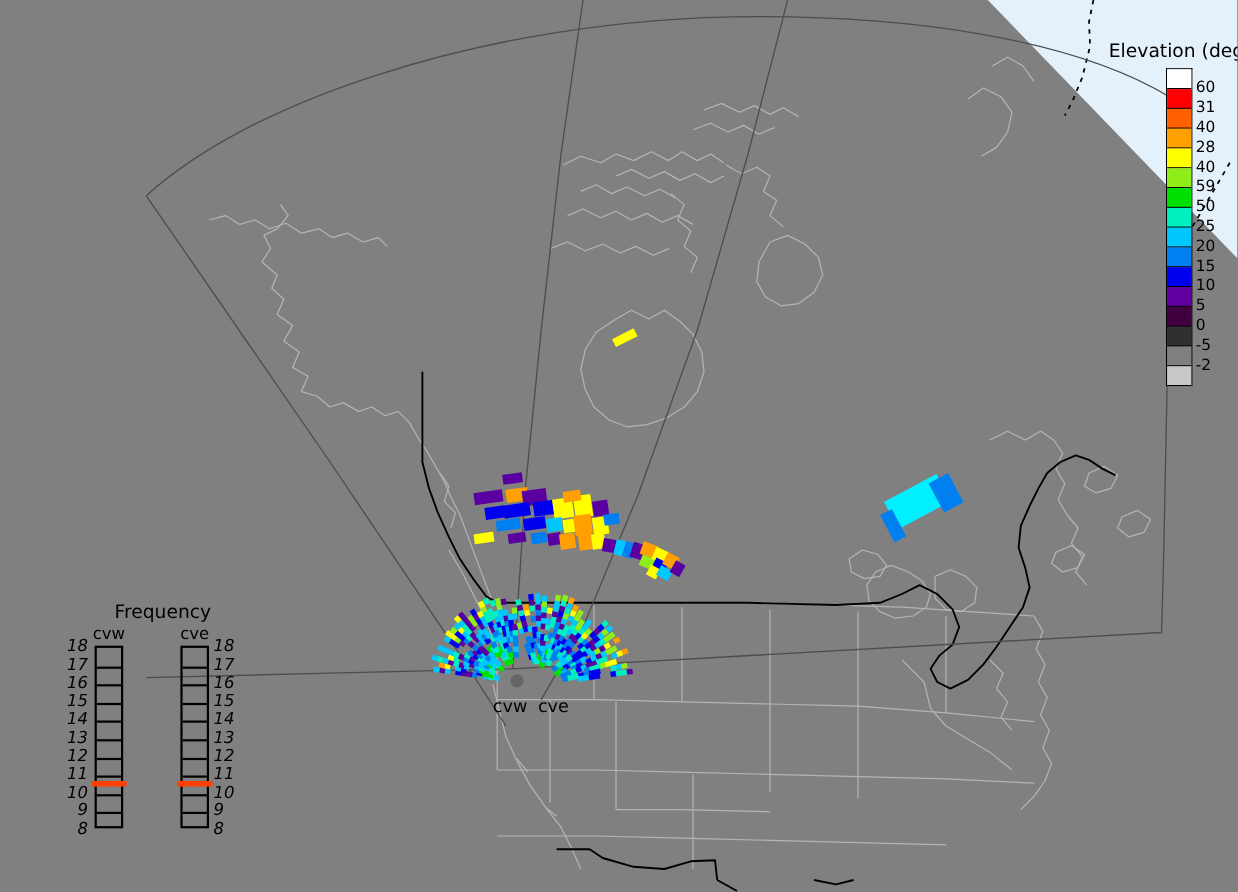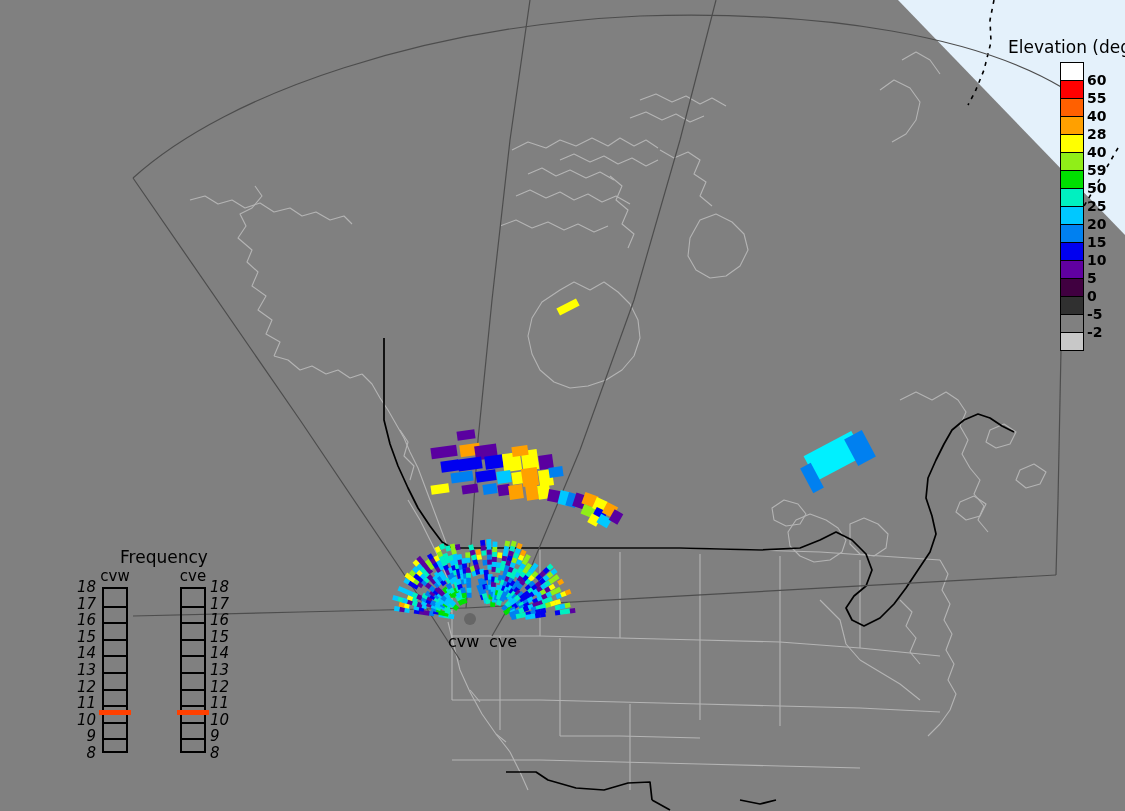--- a/index.html
+++ b/index.html
@@ -19,24 +19,24 @@
 
   
   #elev{position:absolute;left:1008px;top:38px;}
   #elev .title{color:#000;font-size:17px;line-height:18px;white-space:nowrap;
                font-family:"DejaVu Sans",sans-serif;}
   #elev .barwrap{position:relative;margin-top:6px;margin-left:52px;}
   #elev .bar{width:22px;border:1px solid #000;border-bottom:none;}
   #elev .cell{width:22px;height:18px;border-bottom:1px solid #000;box-sizing:border-box;}
   #elev .labels{position:absolute;left:27px;top:0;}
   #elev .lab{height:18px;line-height:18px;font-size:14px;color:#000;
-             transform:translateY(9px);white-space:nowrap;font-weight:bold;}
+             transform:translateY(9px);white-space:nowrap;}
 
   
-  #freq{position:absolute;left:84px;top:548px;width:160px;}
+  #freq{position:absolute;left:68px;top:548px;width:160px;}
   #freq .ftitle{text-align:center;color:#000;font-size:17px;line-height:19px;}
   #freq .cols{position:relative;height:200px;margin-top:1px;}
   #freq .col{position:absolute;top:0;width:70px;}
   #freq .colname{text-align:center;color:#000;font-size:15px;line-height:17px;}
   #freq .boxwrap{position:relative;margin-top:2px;height:166px;}
   #freq .box{position:absolute;top:0;width:26px;height:166px;border:2px solid #000;
              box-sizing:border-box;background:transparent;}
   #freq .seg{position:absolute;left:0;right:0;border-bottom:2px solid #000;box-sizing:border-box;}
   #freq .marker{position:absolute;height:5px;background:#ff4000;}
   #freq .tick{position:absolute;font-size:15px;line-height:15px;color:#000;font-style:italic;}
@@ -625,21 +625,21 @@
           <div class="cell" style="background: rgb(0, 128, 240);"></div>
           <div class="cell" style="background: rgb(0, 0, 240);"></div>
           <div class="cell" style="background: rgb(96, 0, 160);"></div>
           <div class="cell" style="background: rgb(64, 0, 64);"></div>
           <div class="cell" style="background: rgb(48, 48, 48);"></div>
           <div class="cell" style="background: rgb(128, 128, 128);"></div>
           <div class="cell" style="background: rgb(200, 200, 200);"></div>
         </div>
       <div class="labels" id="elevlabels">
           <div class="lab">60</div>
-          <div class="lab">55</div>
+          <div class="lab">31</div>
           <div class="lab">40</div>
           <div class="lab">28</div>
           <div class="lab">40</div>
           <div class="lab">59</div>
           <div class="lab">50</div>
           <div class="lab">25</div>
           <div class="lab">20</div>
           <div class="lab">15</div>
           <div class="lab">10</div>
           <div class="lab">5</div>

